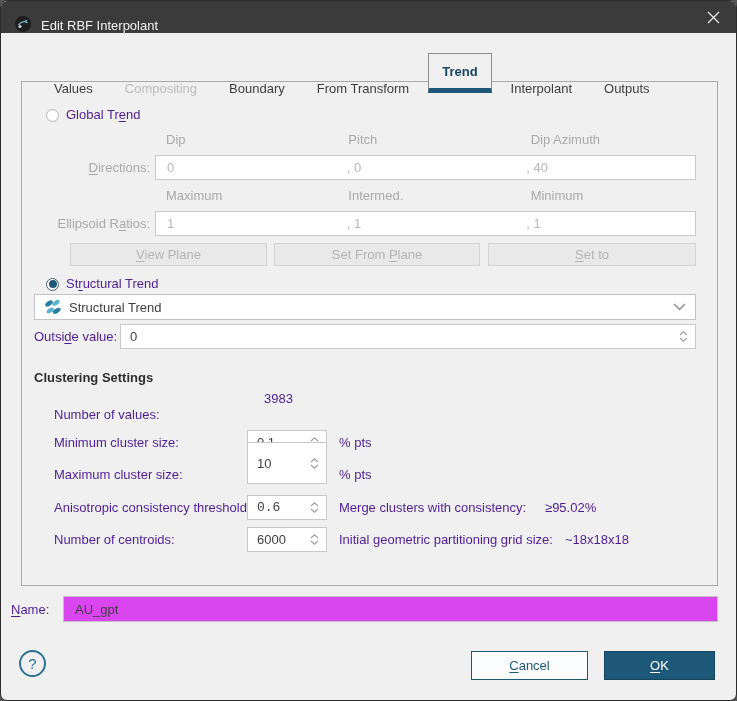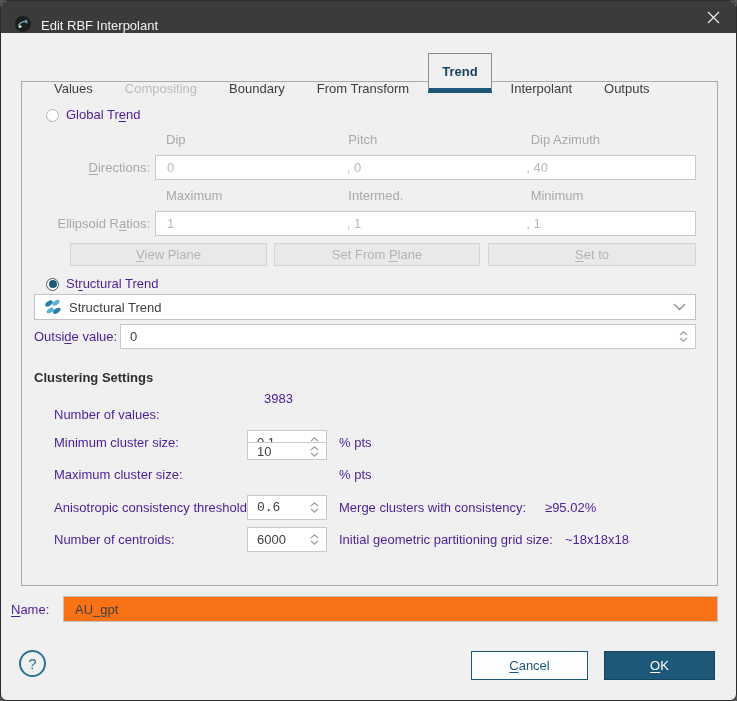--- a/index.html
+++ b/index.html
@@ -68,21 +68,21 @@
   
   .spin {
     background:#fff; border:1px solid #c9c9c9; display:flex; align-items:center;
   }
   .spin .val { padding-left:9px; flex:1; }
   .spin .arrows { width:20px; display:flex; flex-direction:column; align-items:center; gap:1px; padding-right:4px; }
   .heading { font-weight:bold; color:#2e2e2e; }
   
   .name-input {
     position:absolute; left:62px; top:595px; width:655px; height:26px;
-    background:#f97316; border:1px solid #c2c2c2; font-family:"Liberation Sans",sans-serif;
+    background:#d946ef; border:1px solid #c2c2c2; font-family:"Liberation Sans",sans-serif;
     font-size:13px; color:#3f3f3f; padding:0 11px; outline:none;
   }
   .help-circle {
     position:absolute; left:18px; top:649px; width:27px; height:27px;
     border:2px solid #2a7293; border-radius:50%; color:#2a7293;
     display:flex; align-items:center; justify-content:center; font-size:15px;
   }
   .btn-cancel {
     position:absolute; left:470px; top:650px; width:117px; height:29px;
     background:#fbfdfe; border:1px solid #1d5878; color:#1d5878;
@@ -218,21 +218,21 @@
             <polyline points="1,4 4.5,0.8 8,4" fill="none" stroke="#9b9b9b" stroke-width="1.1"></polyline>
           </svg>
         <svg width="9" height="5" viewBox="0 0 9 5">
             <polyline points="1,1 4.5,4.2 8,1" fill="none" stroke="#9b9b9b" stroke-width="1.1"></polyline>
           </svg>
       </span>
     </div>
     <div class="abs lbl" style="left:317px; top:353px;">% pts</div>
 
     <div class="abs lbl" style="left:32px; top:385px;">Maximum cluster size:</div>
-    <div class="abs spin" style="left:225px; top:360px; width:80px; height:18px;">
+    <div class="abs spin" style="left:225px; top:360px; width:80px; height:42px;">
       <span class="val">10</span>
       <span class="arrows">
         <svg width="9" height="5" viewBox="0 0 9 5">
             <polyline points="1,4 4.5,0.8 8,4" fill="none" stroke="#9b9b9b" stroke-width="1.1"></polyline>
           </svg>
         <svg width="9" height="5" viewBox="0 0 9 5">
             <polyline points="1,1 4.5,4.2 8,1" fill="none" stroke="#9b9b9b" stroke-width="1.1"></polyline>
           </svg>
       </span>
     </div>

